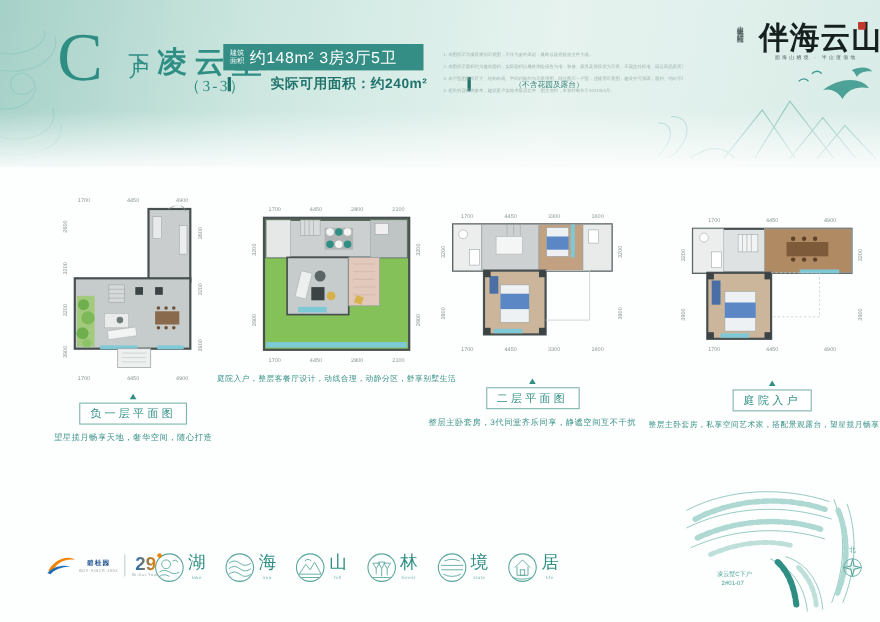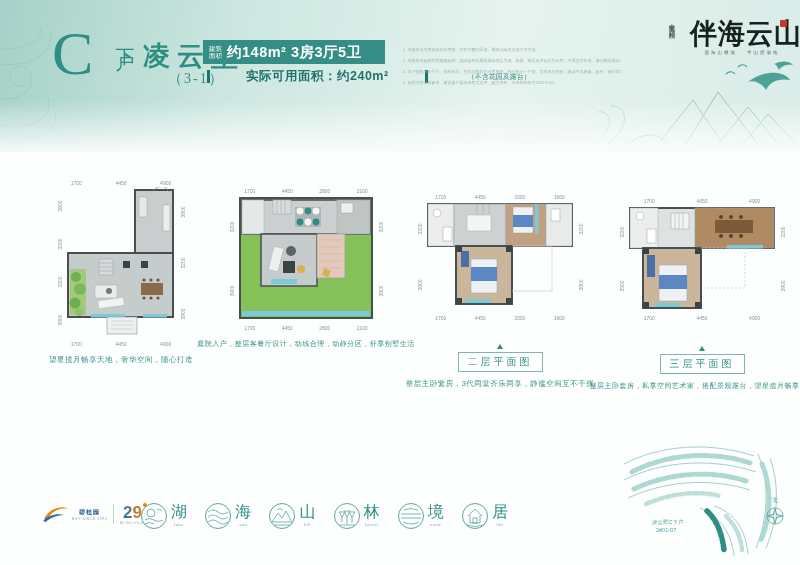--- a/index.html
+++ b/index.html
@@ -33,21 +33,21 @@
   }
   .unit-name-sub{
     position:absolute;left:168px;top:70px;font-size:14px;color:#2f8e84;
     letter-spacing:2px;font-family:"Liberation Serif",serif;
   }
   .area-box{
     position:absolute;left:203px;top:40px;width:170px;height:24px;
     background:#348e85;color:#fff;display:flex;align-items:center;padding:0 6px;
   }
   .area-box .stack{font-size:6.5px;line-height:7px;margin-right:5px;text-align:center;}
-  .area-box .big{font-size:14.5px;font-weight:700;letter-spacing:.5px;white-space:nowrap;text-align:right;}
+  .area-box .big{font-size:14.5px;font-weight:400;letter-spacing:.5px;white-space:nowrap;text-align:right;}
   .usable-line{
     position:absolute;left:203px;top:68px;display:flex;align-items:center;color:#20736b;gap:32px;
   }
   .usable-line .bar{width:3px;height:13px;background:#20736b;margin:0 4px;}
   .usable-line .txt{font-size:12.5px;font-weight:700;letter-spacing:.5px;}
   .usable-line .note{font-size:7px;margin-left:4px;color:#3c857d;}
   .disclaimers{
     position:absolute;left:403px;top:44px;width:218px;color:#9fb3ae;
   }
   .disclaimers div{font-size:4px;line-height:11px;white-space:nowrap;overflow:hidden;}
@@ -146,21 +146,21 @@
   <g fill="none" stroke="#8ec8be" stroke-width="1" opacity="0.6">
     <path d="M0,90 C20,70 10,58 0,60"></path>
     <path d="M10,92 C35,72 28,52 12,54"></path>
   </g>
 </svg>
 <div class="header-fade"></div>
 
 <div class="unit-letter">C</div>
 <div class="unit-suffix">下户</div>
 <div class="unit-name">凌云墅</div>
-<div class="unit-name-sub">（3-1）</div>
+<div class="unit-name-sub">（3-3）</div>
 
 <div class="area-box">
   <div class="stack">
     <div>建筑</div>
     <div>面积</div>
   </div>
   <div class="big">约148m² 3房3厅5卫</div>
 </div>
 <div class="usable-line">
   <div class="bar"></div>
@@ -245,20 +245,24 @@
         <span class="dim">3200</span>
         <span class="dim">3900</span>
       </div>
   </div>
   <div class="dims dims-h" style="width:134px;">
 
   <span class="dim">1700</span>
       <span class="dim">4450</span>
       <span class="dim">4900</span>
     </div>
+  <div class="plan-label-wrap">
+    <div class="tri"></div>
+    <div class="plan-label">负一层平面图</div>
+  </div>
   <div class="plan-caption">望星揽月畅享天地，奢华空间，随心打造</div>
 </div>
 
 <div class="plan" style="left:208px;top:186px;width:196px;">
   <div class="dims dims-h" style="width:150px;">
 
   <span class="dim">1700</span>
       <span class="dim">4450</span>
       <span class="dim">2800</span>
       <span class="dim">2100</span>
@@ -310,21 +314,21 @@
   <div class="dims dims-h" style="width:150px;">
 
   <span class="dim">1700</span>
       <span class="dim">4450</span>
       <span class="dim">2800</span>
       <span class="dim">2100</span>
     </div>
   <div class="plan-caption" style="font-size:7px;">庭院入户，整层客餐厅设计，动线合理，动静分区，舒享别墅生活</div>
 </div>
 
-<div class="plan" style="left:404px;top:192px;width:192px;">
+<div class="plan" style="left:388px;top:192px;width:192px;">
   <div class="dims dims-h" style="width:158px;">
 
   <span class="dim">1700</span>
       <span class="dim">4450</span>
       <span class="dim">3300</span>
       <span class="dim">1600</span>
     </div>
   <div class="plan-body">
     <div class="dims dims-v" style="height:112px;">
 
@@ -432,21 +436,21 @@
       </div>
   </div>
   <div class="dims dims-h" style="width:158px;">
 
   <span class="dim">1700</span>
       <span class="dim">4450</span>
       <span class="dim">4900</span>
     </div>
   <div class="plan-label-wrap" style="margin-top:24px;">
     <div class="tri"></div>
-    <div class="plan-label">三层平面图</div>
+    <div class="plan-label">庭院入户</div>
   </div>
   <div class="plan-caption" style="font-size:7px;">整层主卧套房，私享空间艺术家，搭配景观露台，望星揽月畅享天地</div>
 </div>
 
 <div class="features">
   <div class="feature">
     <svg class="circ" viewBox="0 0 28 28">
       <circle cx="14" cy="14" r="12.5" fill="none" stroke="#5aa79e" stroke-width="1"></circle>
       <g fill="none" stroke="#5aa79e" stroke-width="0.8">
         <circle cx="11" cy="11" r="4"></circle>

